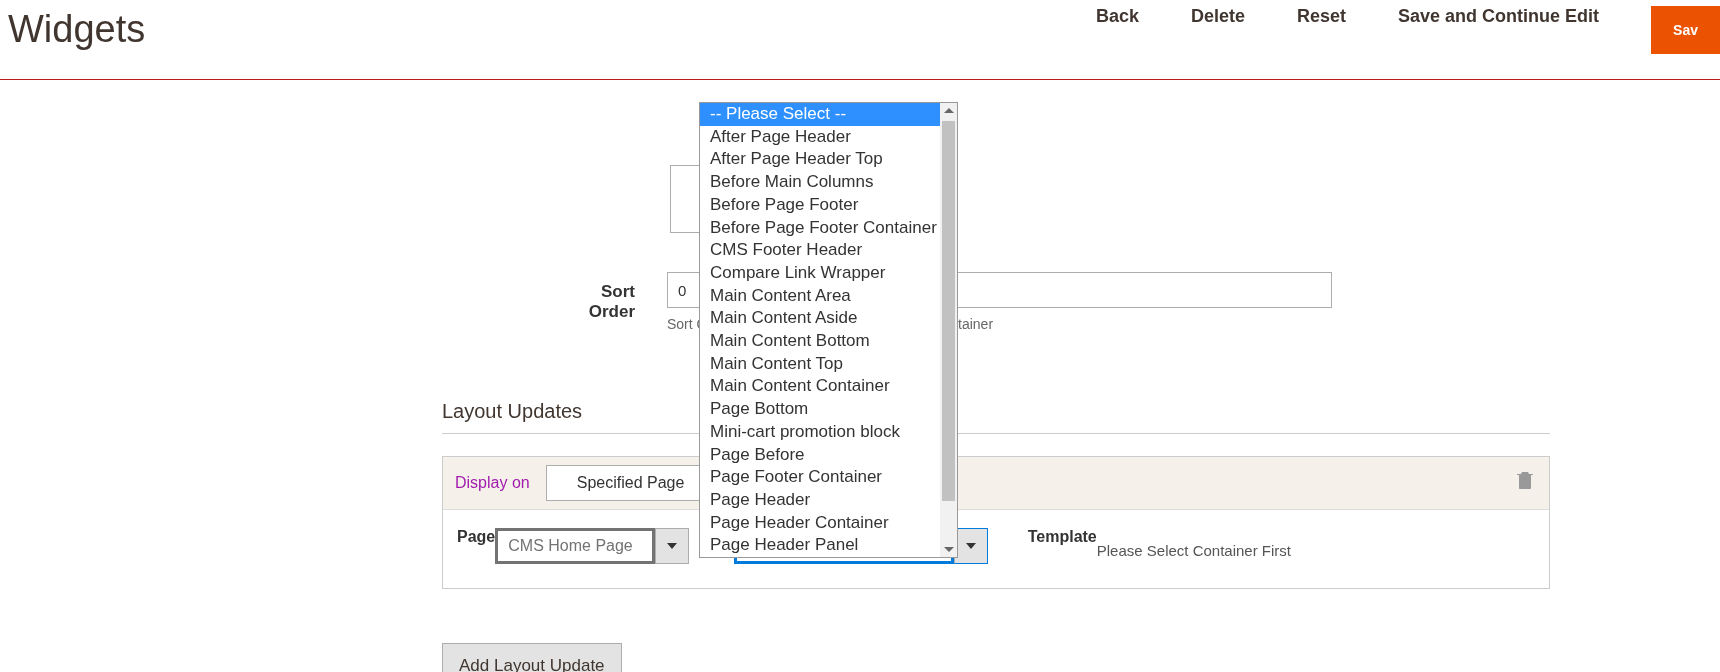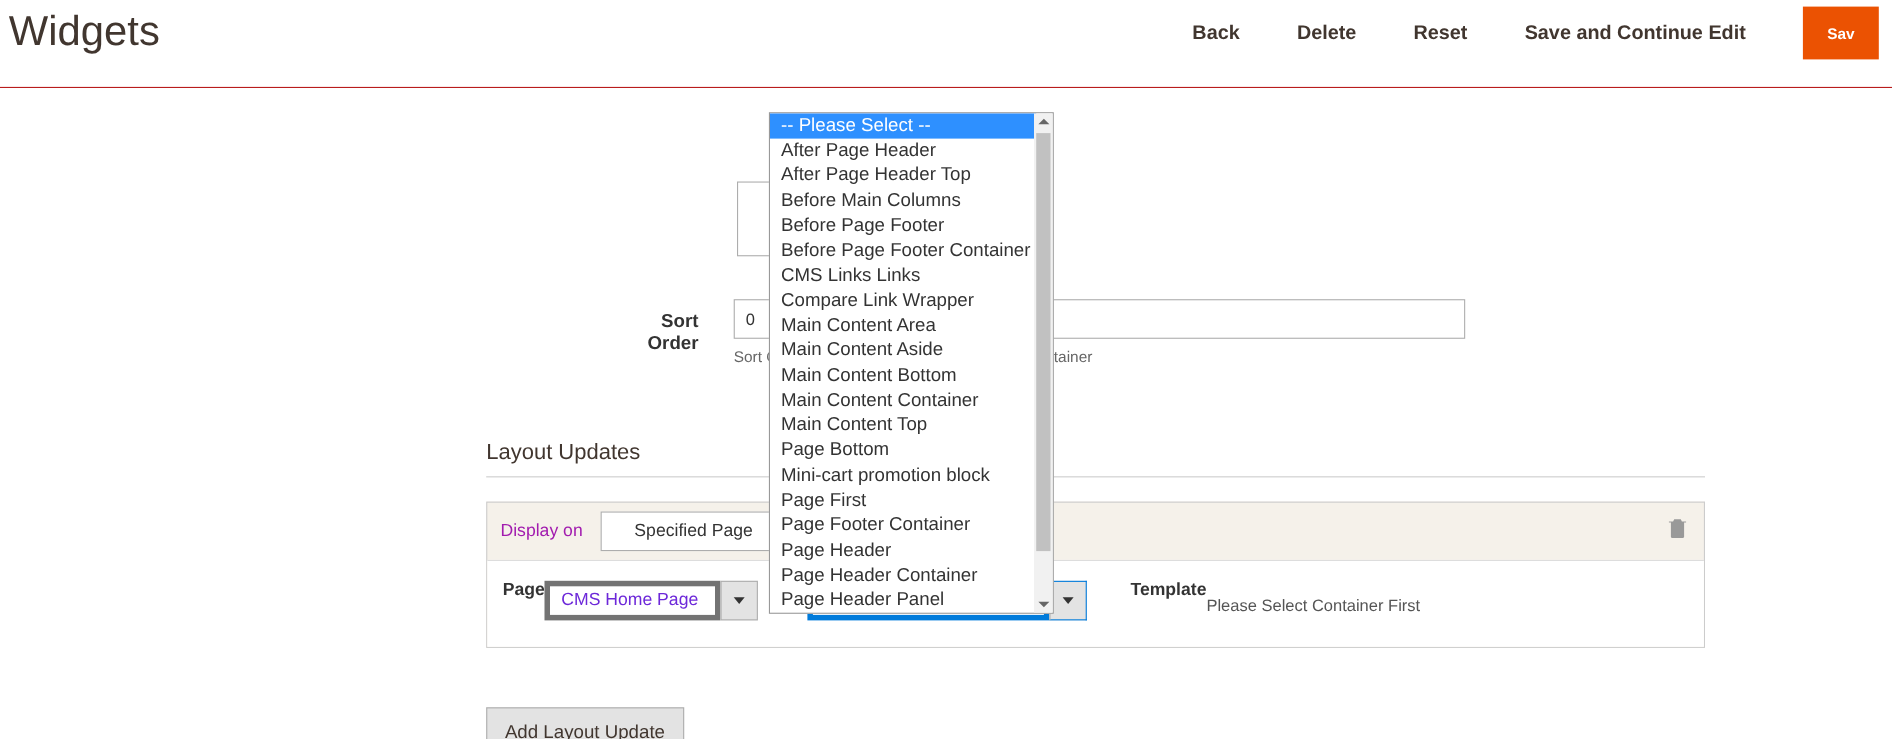--- a/index.html
+++ b/index.html
@@ -21,23 +21,23 @@
       height: 80px;
     }
     .page-title {
       font-size: 38px;
       font-weight: 300;
       color: #41362f;
       padding-left: 8px;
     }
     .header-actions {
       display: flex;
-      align-items: center;
+      align-items: flex-start;
       gap: 52px;
-      padding-right: 12px;
+      padding-right: 0;
     }
     .action-link {
       font-size: 18px;
       color: #41362f;
       font-weight: 600;
       cursor: pointer;
     }
     .save-btn {
       background: #eb5202;
       color: #fff;
@@ -158,25 +158,25 @@
       font-size: 16px;
       font-weight: 600;
       color: #333;
       margin-bottom: 14px;
     }
     .select-combo {
       display: flex;
       height: 36px;
     }
     .select-field {
-      border: 5px solid #737373;
+      border: 3px solid #737373;
       background: #fff;
       padding: 6px 10px;
       font-size: 16px;
-      color: #6d28d9;
+      color: #737373;
       min-width: 160px;
       display: flex;
       align-items: center;
     }
     .container-select .select-field { min-width: 220px; border-color: #007bdb; }
     .container-select .select-chevron { border-color: #007bdb; border-left-color: #adadad; }
     .select-chevron {
       width: 34px;
       border: 1px solid #adadad;
       border-left: 1px solid #adadad;
@@ -324,30 +324,30 @@
   <button class="add-layout-btn">Add Layout Update</button>
 
   <div class="dropdown-overlay">
     <div id="dropdown-list" style="width:242px;">
         <div class="dropdown-option selected">-- Please Select --</div>
         <div class="dropdown-option">After Page Header</div>
         <div class="dropdown-option">After Page Header Top</div>
         <div class="dropdown-option">Before Main Columns</div>
         <div class="dropdown-option">Before Page Footer</div>
         <div class="dropdown-option">Before Page Footer Container</div>
-        <div class="dropdown-option">CMS Links Links</div>
+        <div class="dropdown-option">CMS Footer Header</div>
         <div class="dropdown-option">Compare Link Wrapper</div>
         <div class="dropdown-option">Main Content Area</div>
         <div class="dropdown-option">Main Content Aside</div>
         <div class="dropdown-option">Main Content Bottom</div>
+        <div class="dropdown-option">Main Content Top</div>
         <div class="dropdown-option">Main Content Container</div>
-        <div class="dropdown-option">Main Content Top</div>
         <div class="dropdown-option">Page Bottom</div>
         <div class="dropdown-option">Mini-cart promotion block</div>
-        <div class="dropdown-option">Page First</div>
+        <div class="dropdown-option">Page Before</div>
         <div class="dropdown-option">Page Footer Container</div>
         <div class="dropdown-option">Page Header</div>
         <div class="dropdown-option">Page Header Container</div>
         <div class="dropdown-option">Page Header Panel</div>
       </div>
     <div class="dropdown-scrollbar">
       <div class="scroll-arrow up"></div>
       <div class="scrollbar-thumb"></div>
       <div class="scroll-arrow down"></div>
     </div>

